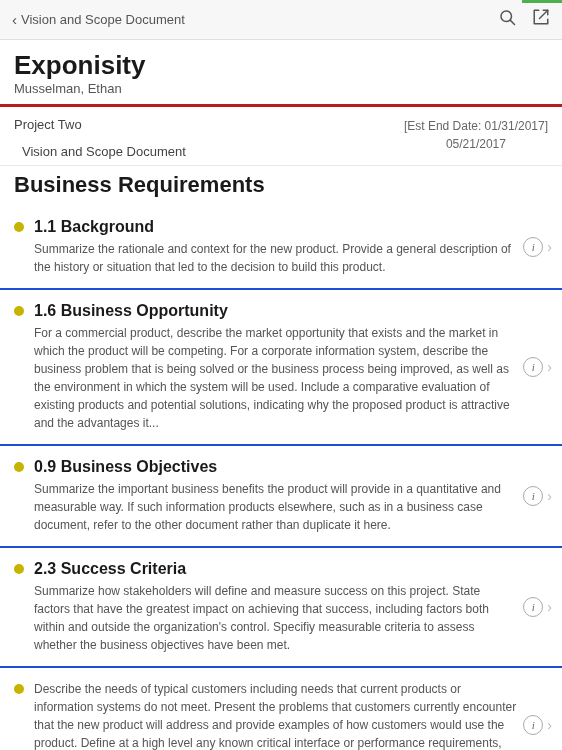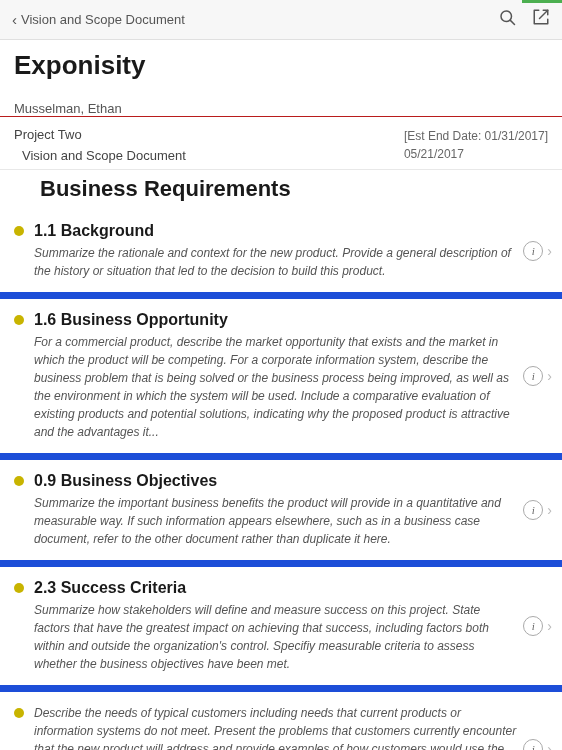--- a/index.html
+++ b/index.html
@@ -42,84 +42,83 @@
       align-items: center;
       gap: 16px;
     }
     .nav-icon {
       color: #444;
       font-size: 17px;
     }
 
     
     .header {
-      padding: 10px 14px 0 14px;
-      border-bottom: 1px solid #b91c1c;
+      padding: 10px 14px 8px 14px;
+      border-bottom: 3px solid #b91c1c;
     }
     .header-title {
       font-size: 26px;
       font-weight: 600;
       color: #1a1a1a;
     }
     .header-subtitle {
       font-size: 13px;
       color: #555;
-      margin-top: 20px;
+      margin-top: 0;
     }
 
     
     .project-info {
       display: flex;
       justify-content: space-between;
       align-items: flex-start;
       padding: 10px 14px 6px 14px;
       border-bottom: 1px solid #e8e8e8;
     }
     .project-left {
       display: flex;
       flex-direction: column;
-      gap: 6px;
+      gap: 12px;
     }
     .project-name {
       font-size: 13px;
       color: #444;
     }
     .project-doc-name {
       font-size: 13px;
       color: #444;
       margin-left: 8px;
     }
     .project-right {
-      text-align: left;
+      text-align: center;
       font-size: 12px;
       color: #666;
       line-height: 1.5;
     }
 
     
     .section-heading {
       padding: 6px 14px 8px 14px;
     }
     .section-heading h1 {
       font-size: 22px;
       font-weight: 600;
       color: #1a1a1a;
-      margin-left: 26px;
     }
 
     
     .content-area {
       padding: 0;
     }
 
     .section-item {
       display: flex;
       align-items: flex-start;
       padding: 12px 14px;
-      border-bottom: 7px solid #1d4ed8;
+      border-bottom: 2px solid #1d4ed8;
       position: relative;
     }
 
     .section-dot {
       width: 10px;
       height: 10px;
       border-radius: 50%;
       background: #c8b400;
       margin-top: 4px;
       flex-shrink: 0;
@@ -135,21 +134,20 @@
       font-size: 16px;
       font-weight: 600;
       color: #1a1a1a;
       margin-bottom: 4px;
     }
 
     .section-body {
       font-size: 12px;
       color: #555;
       line-height: 1.5;
-      font-style: italic;
     }
 
     .section-actions {
       display: flex;
       align-items: center;
       gap: 4px;
       position: absolute;
       right: 10px;
       top: 50%;
       transform: translateY(-50%);
@@ -256,21 +254,21 @@
       <div class="info-btn">
           <em>i</em>
         </div>
       <span class="chevron-btn">›</span>
     </div>
   </div>
     <div class="section-item">
     <div class="section-dot"></div>
     <div class="section-content">
       <div class="section-title">0.9 Business Objectives</div>
-      <div class="section-body">Summarize the important business benefits the product will provide in a quantitative and measurable way. If such information appears elsewhere, such as in a business case document, refer to the other document rather than duplicate it here.</div>
+      <div class="section-body">Summarize the important business benefits the product will provide in a quantitative and measurable way. If such information products elsewhere, such as in a business case document, refer to the other document rather than duplicate it here.</div>
     </div>
     <div class="section-actions">
       <div class="info-btn">
           <em>i</em>
         </div>
       <span class="chevron-btn">›</span>
     </div>
   </div>
     <div class="section-item">
     <div class="section-dot"></div>

